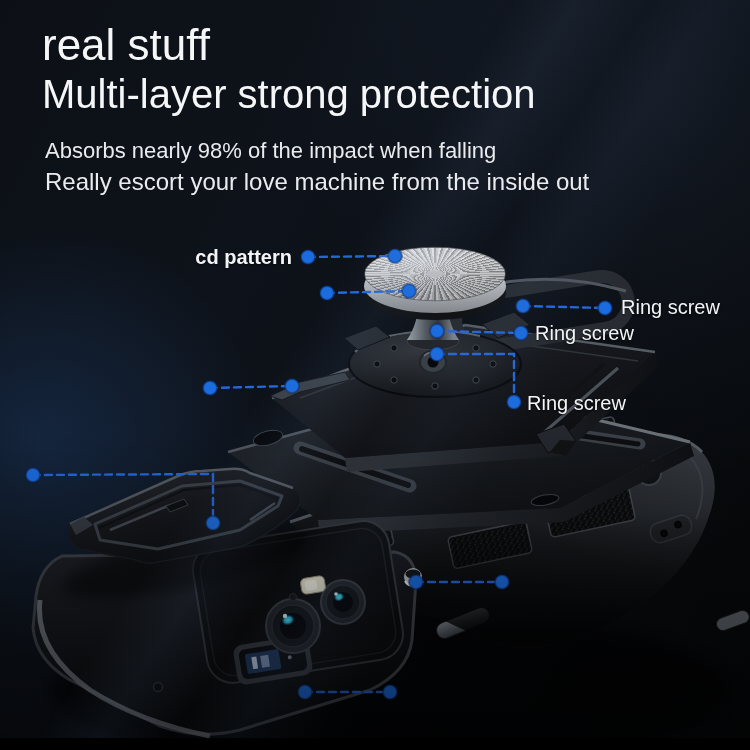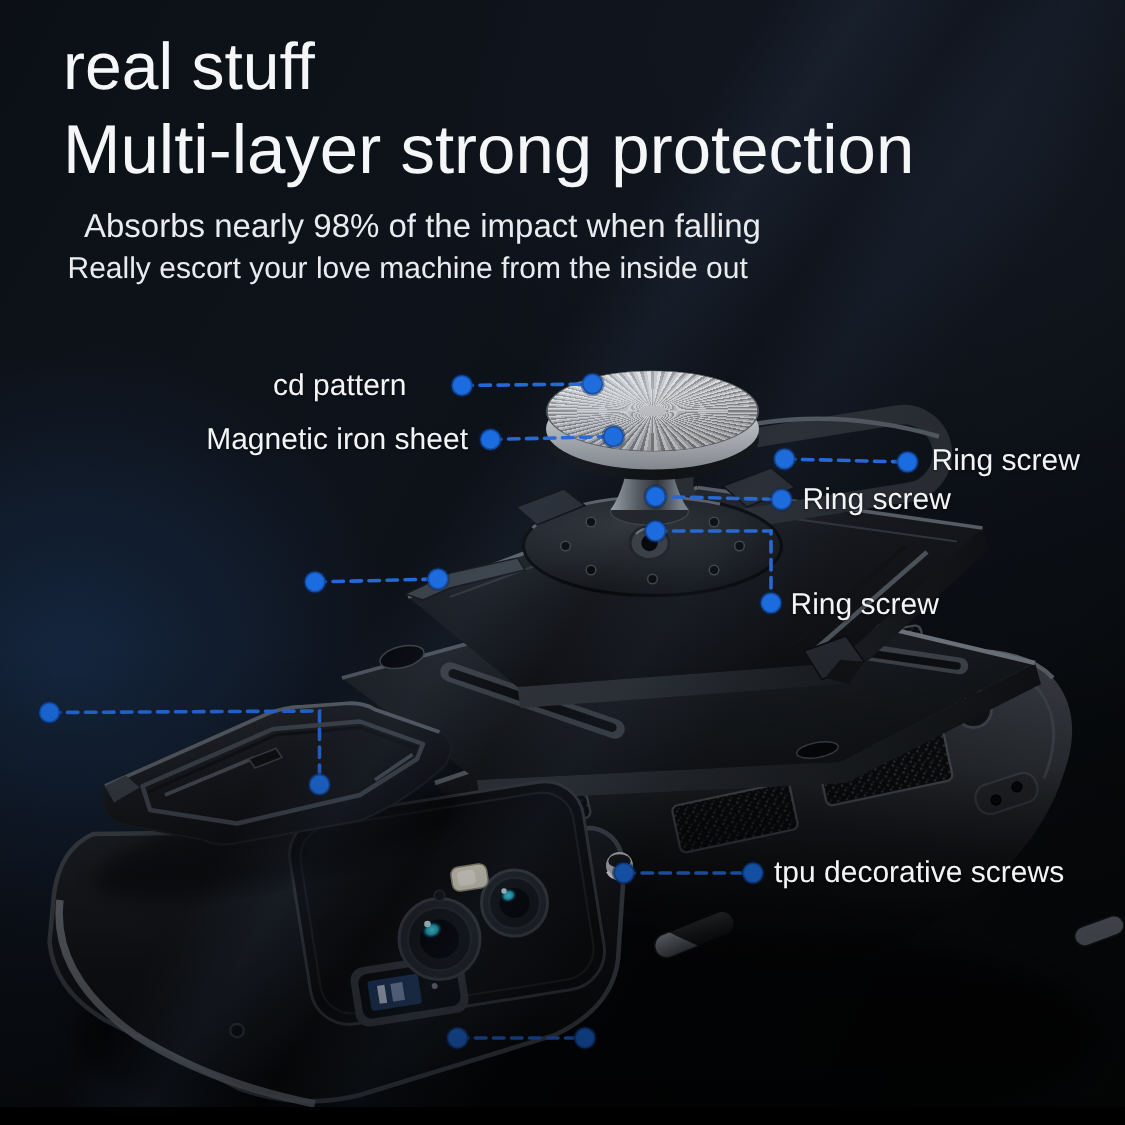--- a/index.html
+++ b/index.html
@@ -13,23 +13,23 @@
   }
   .streaks{
     position:absolute;inset:0;pointer-events:none;
     background:
       linear-gradient(123deg, rgba(0,0,0,0) 42%, rgba(96,126,166,.09) 47%, rgba(0,0,0,0) 53%,
                       rgba(86,116,156,.07) 58%, rgba(0,0,0,0) 65%),
       linear-gradient(180deg, rgba(0,0,0,0) 58%, rgba(0,0,0,.55) 100%);
   }
   .hdr{position:absolute;color:#f5f6f8;white-space:nowrap;}
   .t1{left:42px;top:20px;font-size:44px;}
-  .t2{left:42px;top:72px;font-size:46px;}
-  .s1{left:45px;top:138px;font-size:22px;color:#e9ebee;margin-left:11px;}
-  .s2{left:45px;top:168px;font-size:20px;color:#e9ebee;}
+  .t2{left:42px;top:72px;font-size:40px;}
+  .s1{left:45px;top:138px;font-size:22px;color:#e9ebee;}
+  .s2{left:45px;top:168px;font-size:24px;color:#e9ebee;}
   .lbl{
     position:absolute;color:var(--text,#f3f4f6);font-size:20px;line-height:26px;
     white-space:nowrap;text-shadow:0 1px 2px rgba(0,0,0,.6);
   }
   .lbl.r{text-align:right;}
   svg{position:absolute;left:0;top:0;}
   .co-line{stroke:var(--dash,#2163cd);stroke-width:2.4;fill:none;stroke-dasharray:7 5;stroke-linecap:round;}
   .co-dot{fill:var(--accent,#1b6ce0);stroke:rgba(8,38,92,.45);stroke-width:2;}
   .cd{
     width:142px;height:142px;border-radius:50%;
@@ -313,20 +313,18 @@
     <circle class="co-dot" cx="390" cy="692" r="7"></circle>
   </svg>
 
   <div class="streaks"></div>
 
   <div class="hdr t1">real stuff</div>
   <div class="hdr t2">Multi-layer strong protection</div>
   <div class="hdr s1">Absorbs nearly 98% of the impact when falling</div>
   <div class="hdr s2">Really escort your love machine from the inside out</div>
 
-  <div class="lbl r" style="right:479px;top:244px;">cd pattern</div>
-  <div class="lbl r" style="right:438px;top:280px;">Magnetic iron sheet</div>
+  <div class="lbl r" style="right:458px;top:244px;font-weight:bold;">cd pattern</div>
   <div class="lbl" style="left:621px;top:294px;">Ring screw</div>
   <div class="lbl" style="left:535px;top:320px;">Ring screw</div>
   <div class="lbl" style="left:527px;top:390px;">Ring screw</div>
-  <div class="lbl" style="left:516px;top:569px;">tpu decorative screws</div>
 
 </div>
 
 </body></html>

